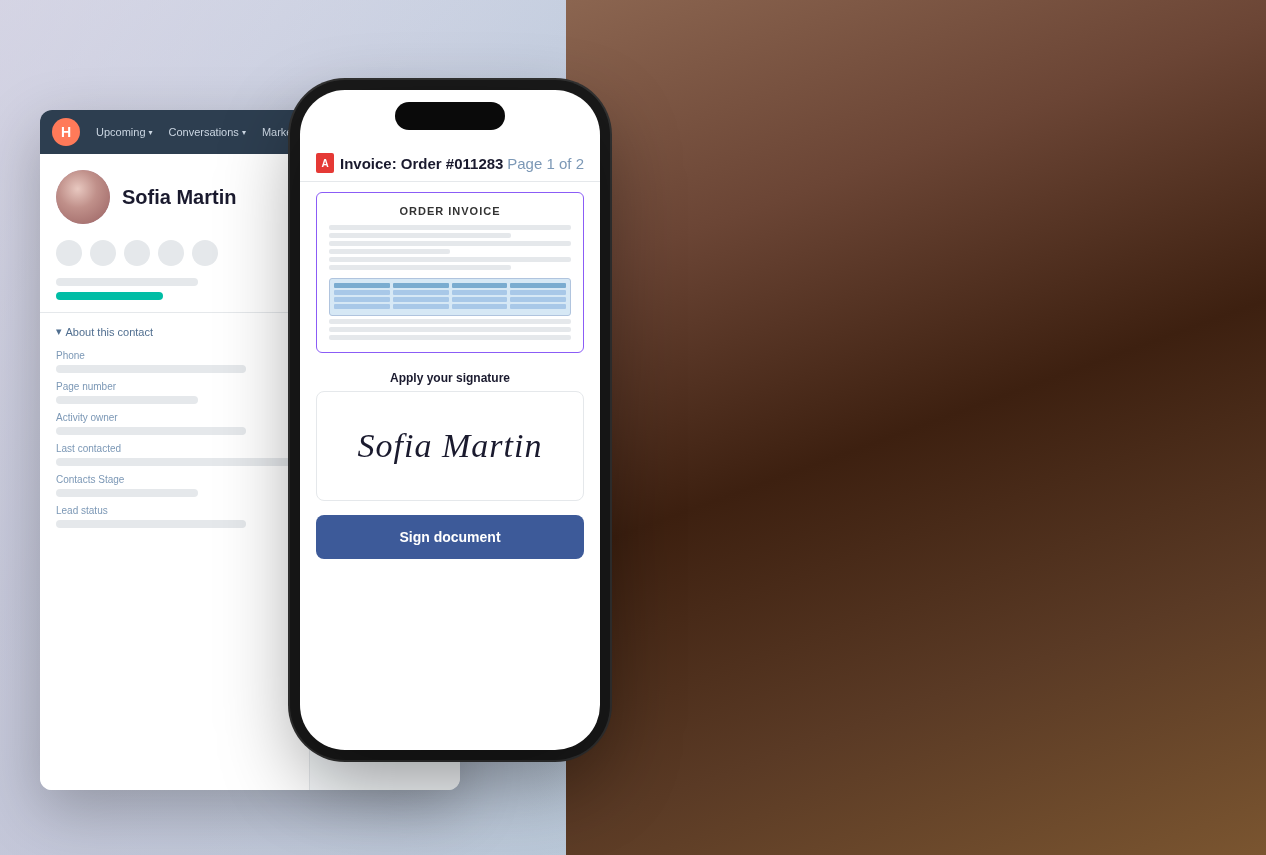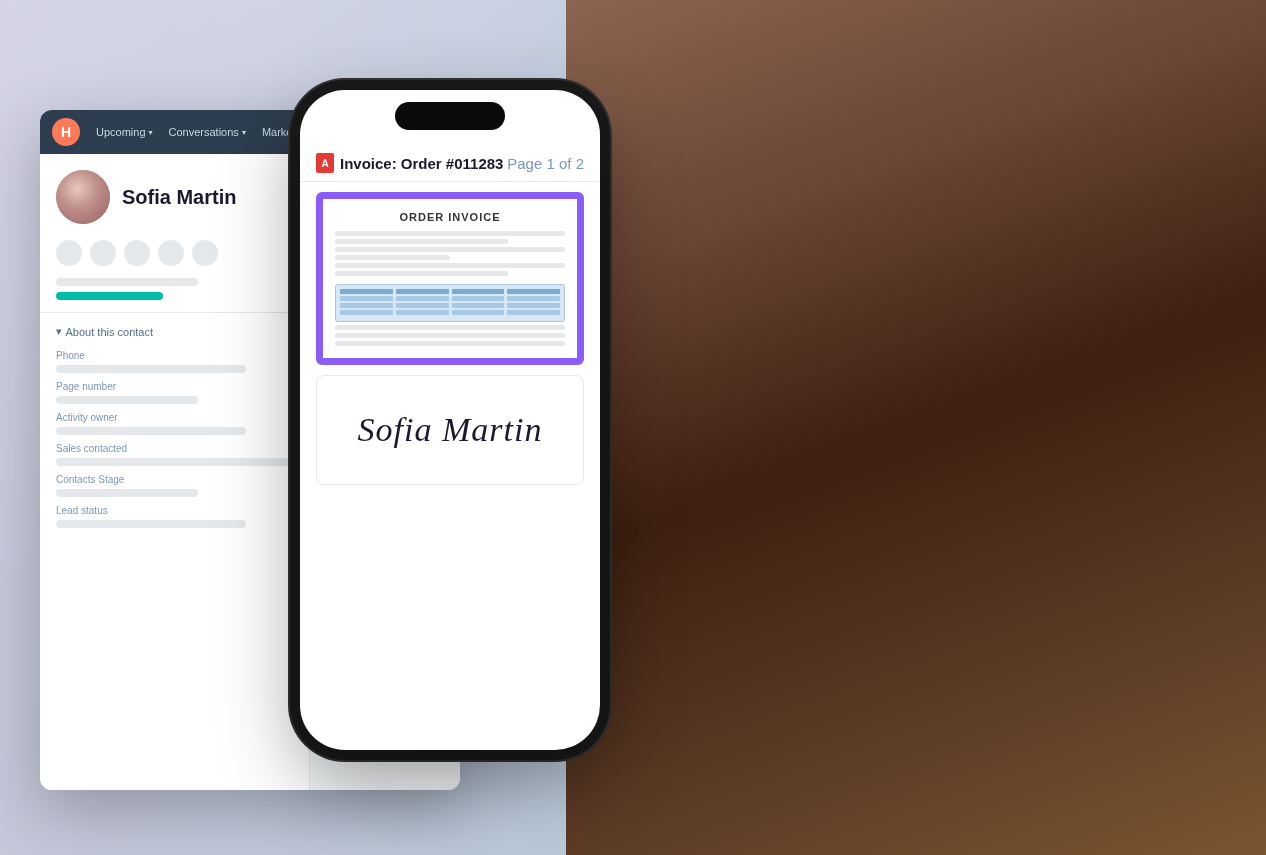--- a/index.html
+++ b/index.html
@@ -370,21 +370,21 @@
       font-weight: 600;
       color: #1a1a2e;
     }
     .page-count {
       font-size: 15px;
       color: #7c98b6;
     }
 
     .invoice-preview {
       margin: 10px 16px;
-      border: 7px solid #8b5cf6;
+      border: 1px solid #8b5cf6;
       border-radius: 6px;
       padding: 12px;
       background: white;
     }
     .invoice-preview-title {
       text-align: center;
       font-size: 11px;
       font-weight: 700;
       color: #333;
       letter-spacing: 1px;
@@ -536,21 +536,21 @@
 
       <div class="field-label">Phone</div>
       <div class="skeleton-line medium"></div>
 
       <div class="field-label">Page number</div>
       <div class="skeleton-line short"></div>
 
       <div class="field-label">Activity owner</div>
       <div class="skeleton-line medium"></div>
 
-      <div class="field-label">Sales contacted</div>
+      <div class="field-label">Last contacted</div>
       <div class="skeleton-line full"></div>
 
       <div class="field-label">Contacts Stage</div>
       <div class="skeleton-line short"></div>
 
       <div class="field-label">Lead status</div>
       <div class="skeleton-line medium"></div>
     </div>
 
     <div class="crm-activity">
@@ -654,19 +654,21 @@
           <div class="inv-table-cell"></div>
           <div class="inv-table-cell"></div>
         </div>
       </div>
       <div class="inv-line-bottom full"></div>
       <div class="inv-line-bottom medium" style="margin-top:3px"></div>
       <div class="inv-line-bottom short" style="margin-top:3px"></div>
     </div>
 
     
+    <div class="apply-signature-label">Apply your signature</div>
 
     <div class="signature-area">
       <div class="signature-text">Sofia Martin</div>
     </div>
 
+    <button class="sign-button">Sign document</button>
   </div>
 </div>
 
 </body></html>

